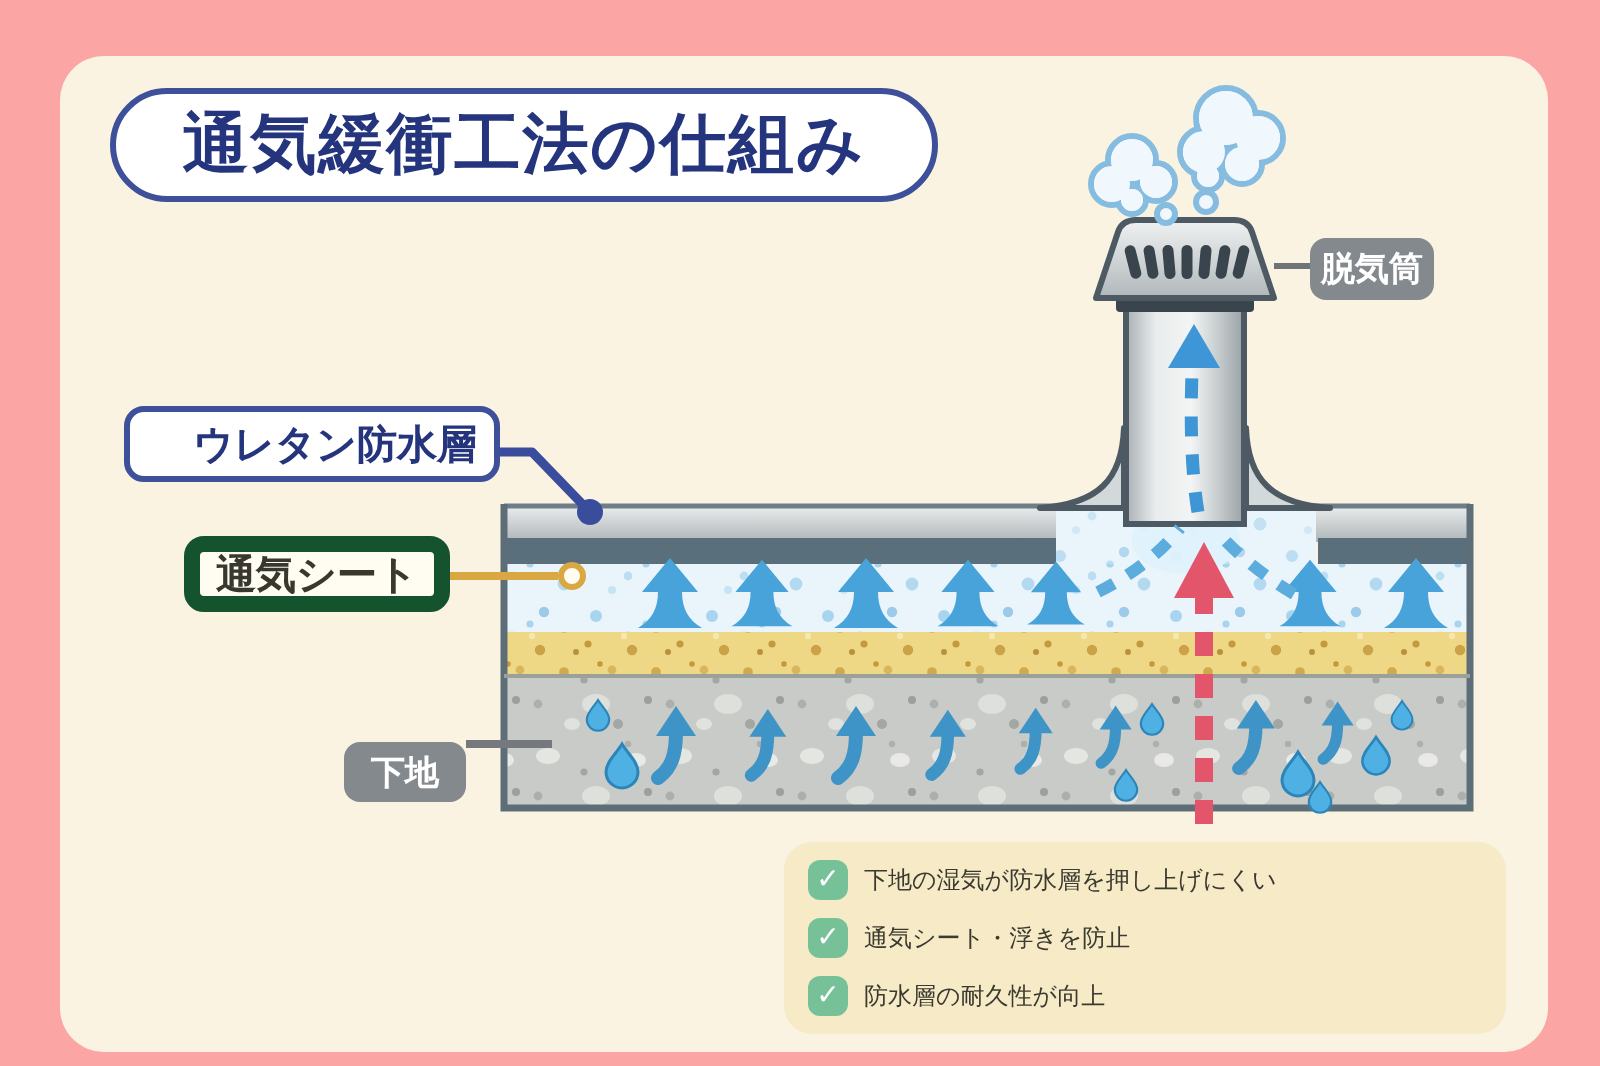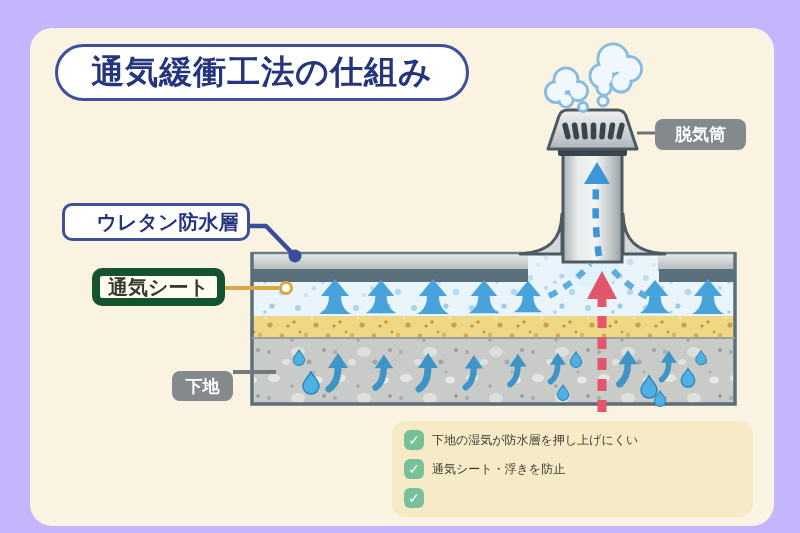--- a/index.html
+++ b/index.html
@@ -1,36 +1,36 @@
 <!DOCTYPE html>
 <html><head>
 <meta charset="utf-8">
 <style>
   html,body{margin:0;padding:0;background:#ffffff;}
   .stage{
-    position:relative;width:800px;height:533px;background:#c4b5fd;overflow:hidden;
+    position:relative;width:800px;height:533px;background:#fca5a5;overflow:hidden;
     font-family:"DejaVu Sans","Liberation Sans",sans-serif;
   }
   .panel{
     position:absolute;left:30px;top:28px;width:744px;height:498px;
     background:#faf3e2;border-radius:22px;
   }
   svg.diagram{position:absolute;left:0;top:0;}
   .title-pill{
     position:absolute;left:55px;top:44px;width:414px;height:57px;
     background:#ffffff;border:3.5px solid #3f509b;border-radius:30px;
     display:flex;align-items:center;justify-content:center;
     font-size:33px;font-weight:bold;color:#24357d;letter-spacing:1px;box-sizing:border-box;
   }
   .tag{
     position:absolute;display:flex;align-items:center;justify-content:center;
     box-sizing:border-box;font-weight:bold;
   }
   .tag-gray{background:#84898e;color:#ffffff;border-radius:8px;font-size:17px;}
-  .tag-vent{left:655px;top:119px;width:91px;height:31px;font-family:Liberation Mono, monospace;}
+  .tag-vent{left:655px;top:119px;width:62px;height:31px;font-family:Liberation Mono, monospace;}
   .tag-base{left:172px;top:358px;width:61px;height:30px;margin-top:13px;}
   .tag-urethane{
     left:62px;top:203px;width:188px;height:38px;background:#ffffff;
     border:3px solid #3f509b;border-radius:10px;color:#24357d;font-size:20px;padding-left:23px;
   }
   .tag-sheet{
     left:92px;top:268px;width:133px;height:38px;background:#fffdf2;
     border:8px solid #14532d;border-radius:10px;color:#39382f;font-size:20px;
   }
   .benefits{
@@ -237,15 +237,16 @@
     <div class="benefit-row">
       <span class="check">✓</span>
       <span class="benefit-text">下地の湿気が防水層を押し上げにくい</span>
     </div>
     <div class="benefit-row">
       <span class="check">✓</span>
       <span class="benefit-text">通気シート・浮きを防止</span>
     </div>
     <div class="benefit-row">
       <span class="check">✓</span>
+      <span class="benefit-text">防水層の耐久性が向上</span>
     </div>
   </div>
 </div>
 
 </body></html>

